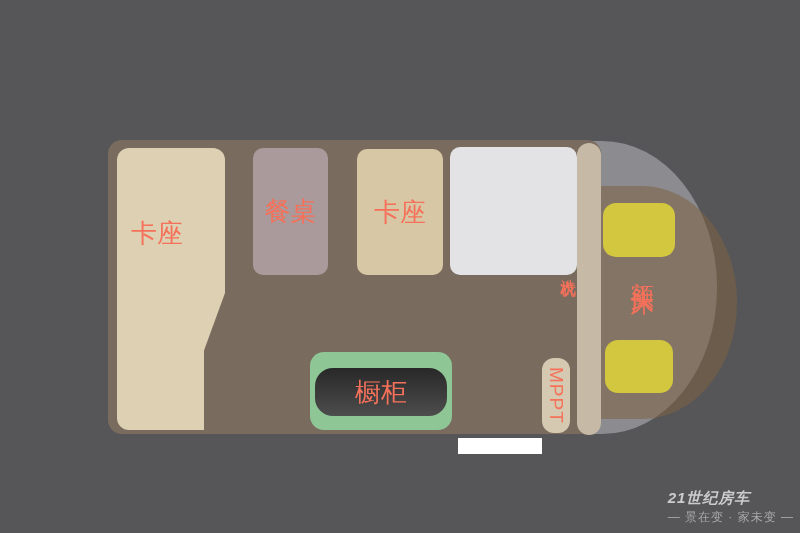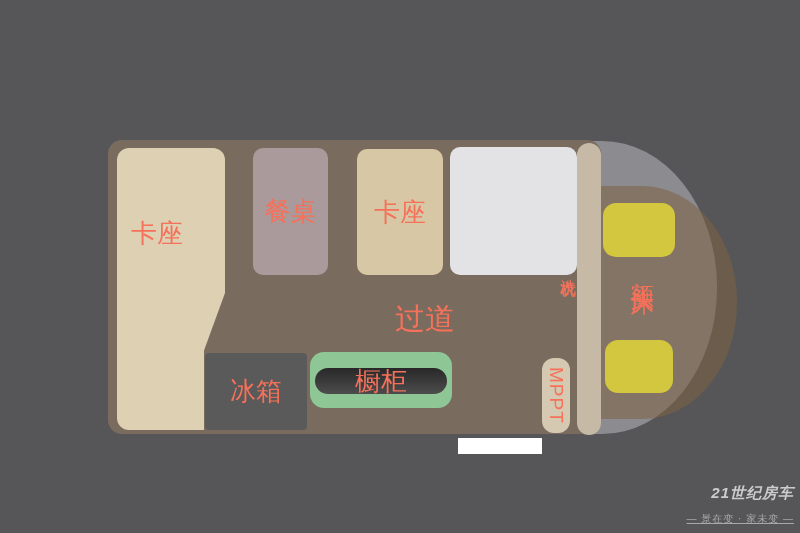--- a/index.html
+++ b/index.html
@@ -29,36 +29,36 @@
   .bed-notch{left:204px;top:288px;width:22px;height:142px;background:var(--body);
        clip-path:polygon(100% 1.5%,100% 100%,0 100%,0 44%);}
   .bed-label{left:131px;top:216px;color:var(--accent-text);font-size:26px;line-height:34px;white-space:nowrap;}
   .dining-table{left:253px;top:148px;width:75px;height:127px;background:var(--table);border-radius:10px;font-family:Liberation Serif, serif;}
   .booth{left:357px;top:149px;width:86px;height:126px;background:var(--booth);border-radius:10px;}
   .bathroom{left:450px;top:147px;width:127px;height:128px;background:var(--bathroom);border-radius:10px;}
   .washer-label{position:absolute;right:1px;bottom:6px;writing-mode:vertical-rl;
        color:var(--accent-text);font-size:16px;line-height:1.05;letter-spacing:1px;}
   .aisle-label{left:395px;top:299px;color:var(--accent-text);font-size:30px;white-space:nowrap;}
   .fridge{left:205px;top:353px;width:102px;height:77px;background:var(--fridge);border-radius:4px;}
-  .cabinet{left:310px;top:352px;width:142px;height:56px;background:var(--cabinet-outer);border-radius:14px;}
+  .cabinet{left:310px;top:352px;width:142px;height:78px;background:var(--cabinet-outer);border-radius:14px;}
   .cabinet-inner{position:absolute;left:5px;top:16px;right:5px;bottom:14px;border-radius:18px;
        background:linear-gradient(180deg,#282828,#4d4d4d);display:flex;align-items:center;justify-content:center;}
   .mppt{left:542px;top:358px;width:28px;height:75px;background:var(--mppt);border-radius:12px;
        display:flex;align-items:center;justify-content:center;}
   .mppt-label{writing-mode:vertical-rl;color:var(--accent-text);font-size:19px;letter-spacing:1px;}
   .seat-top{left:603px;top:203px;width:72px;height:54px;background:var(--seat-yellow);border-radius:13px;}
   .seat-bottom{left:605px;top:340px;width:68px;height:53px;background:var(--seat-yellow);border-radius:13px;}
   .overhead-label{left:630px;top:263px;writing-mode:vertical-rl;color:var(--accent-text);
        font-size:24px;letter-spacing:4px;line-height:1;}
   .door{left:458px;top:438px;width:84px;height:16px;background:var(--door);}
   .door-label{left:462px;top:454px;color:#ffffff;font-size:25px;white-space:nowrap;}
   
-  .brand{right:6px;bottom:7px;text-align:right;}
+  .brand{right:6px;bottom:7px;text-align:left;}
   .brand-name{font-size:15px;font-weight:bold;font-style:italic;color:#cccccc;letter-spacing:1px;white-space:nowrap;}
-  .brand-slogan{font-size:10px;color:#a8a8a8;letter-spacing:1px;margin-top:9px;white-space:nowrap;text-decoration:underline;}
+  .brand-slogan{font-size:12px;color:#a8a8a8;letter-spacing:1px;margin-top:1px;white-space:nowrap;}
 </style>
 </head>
 <body>
 
 <div class="stage">
 
 
   <div class="abs cab"></div>
   <div class="abs cab-overlay"></div>
 
@@ -75,25 +75,21 @@
   </div>
 
   <div class="abs zone booth">
     <span class="zone-label">卡座</span>
   </div>
 
   <div class="abs zone bathroom">
     <span class="washer-label">洗衣机</span>
   </div>
 
-  <div class="abs aisle-label">过道</div>
 
-  <div class="abs zone fridge">
-    <span class="zone-label">冰箱</span>
-  </div>
 
   <div class="abs cabinet">
     <div class="cabinet-inner">
       <span class="zone-label">橱柜</span>
     </div>
   </div>
 
   <div class="abs mppt">
     <span class="mppt-label">MPPT</span>
   </div>

